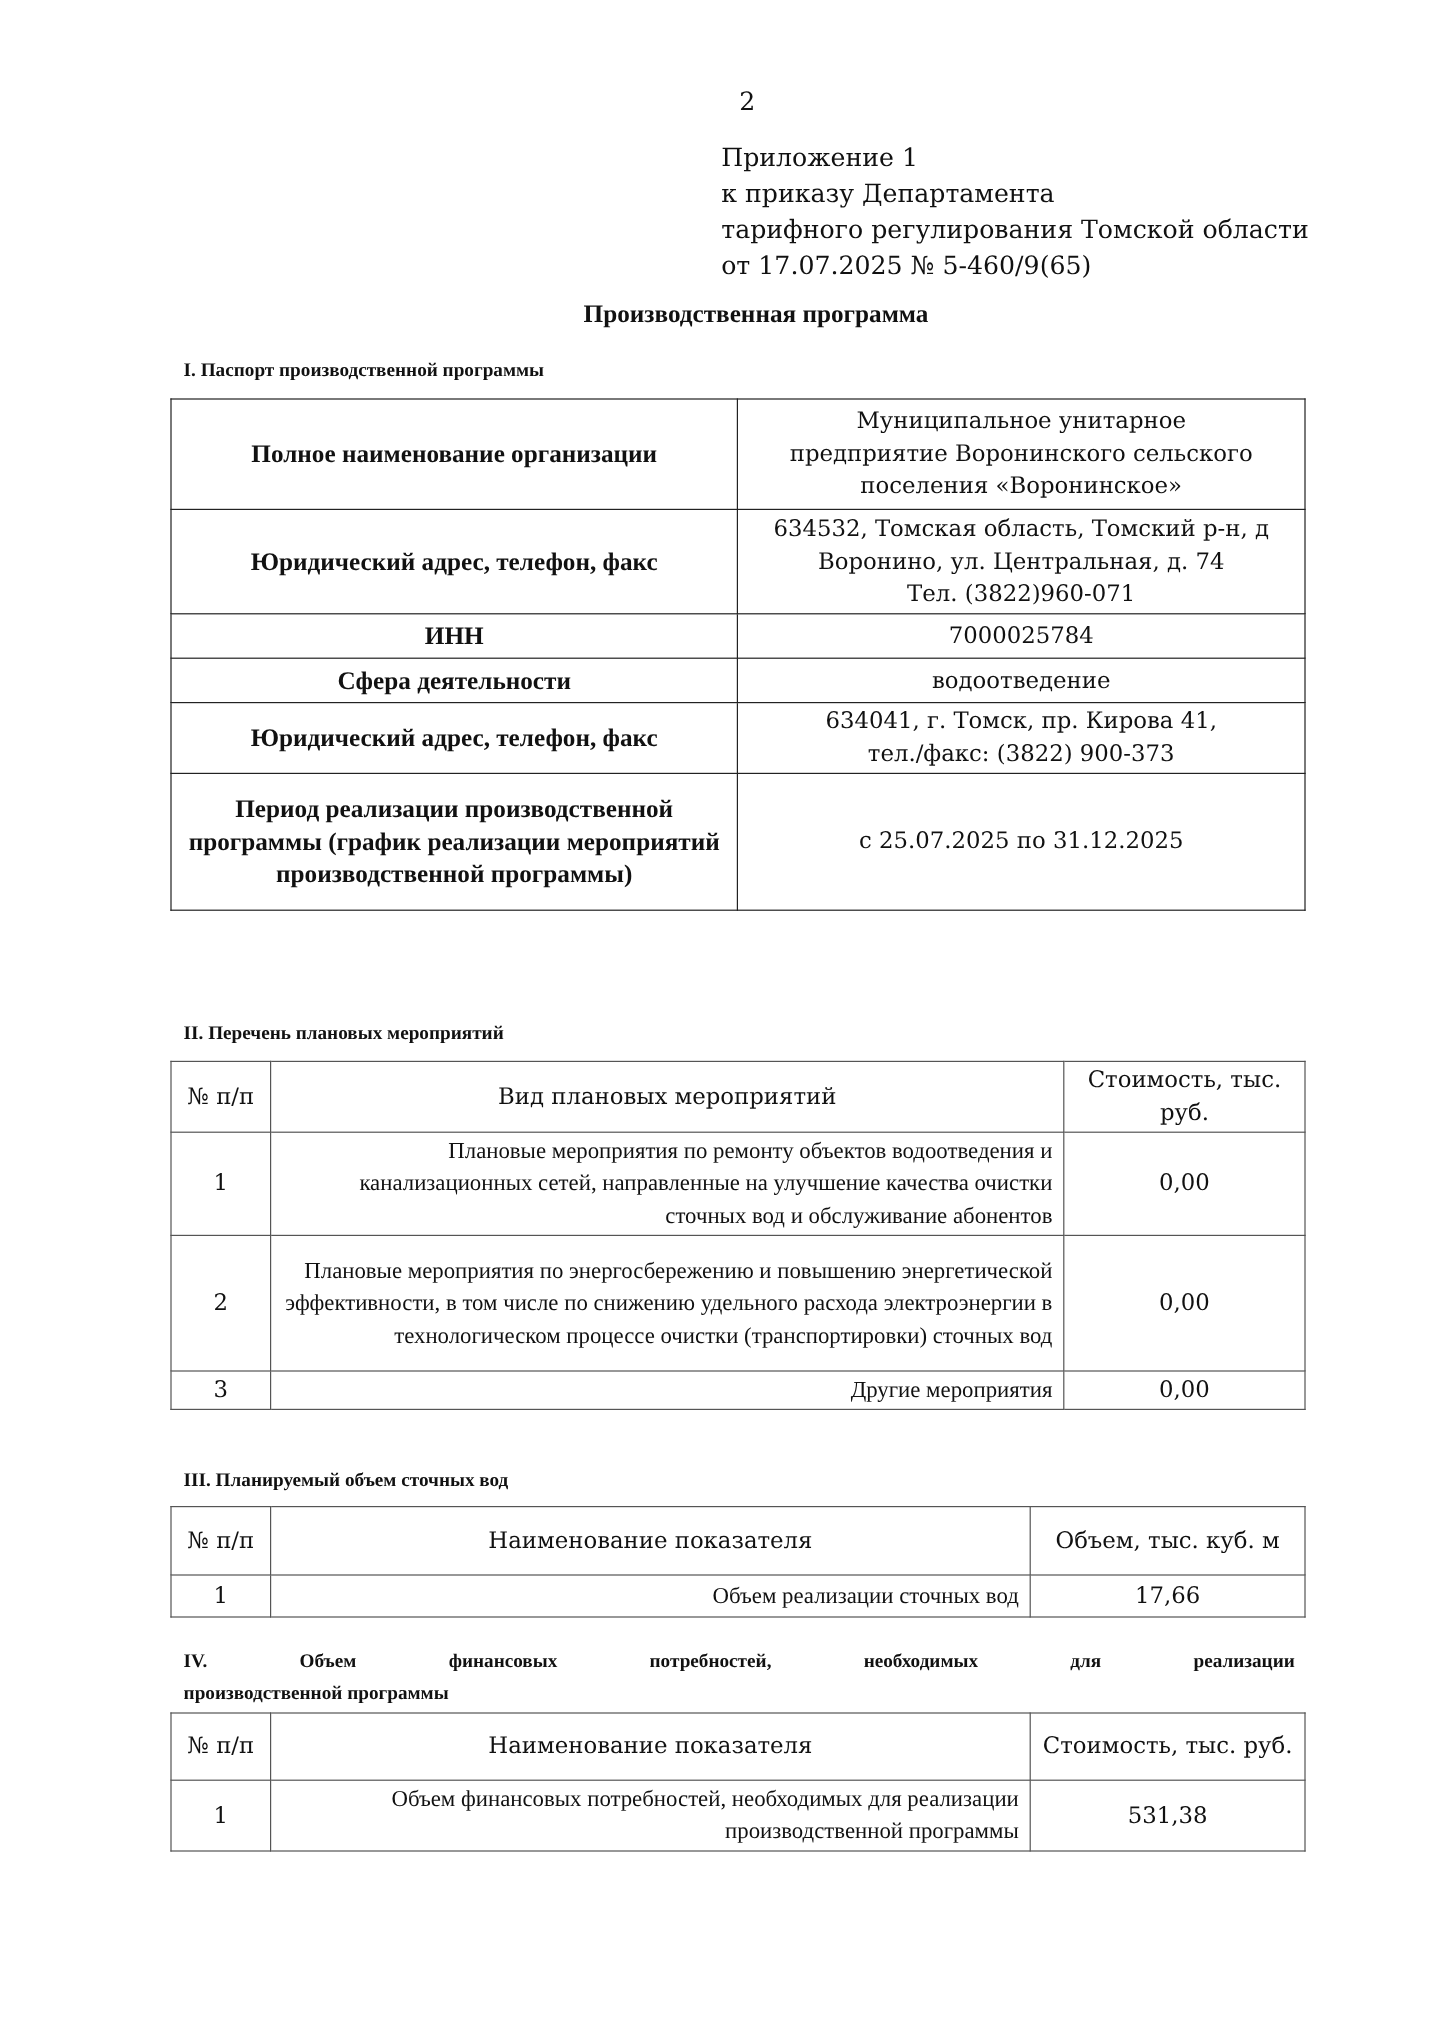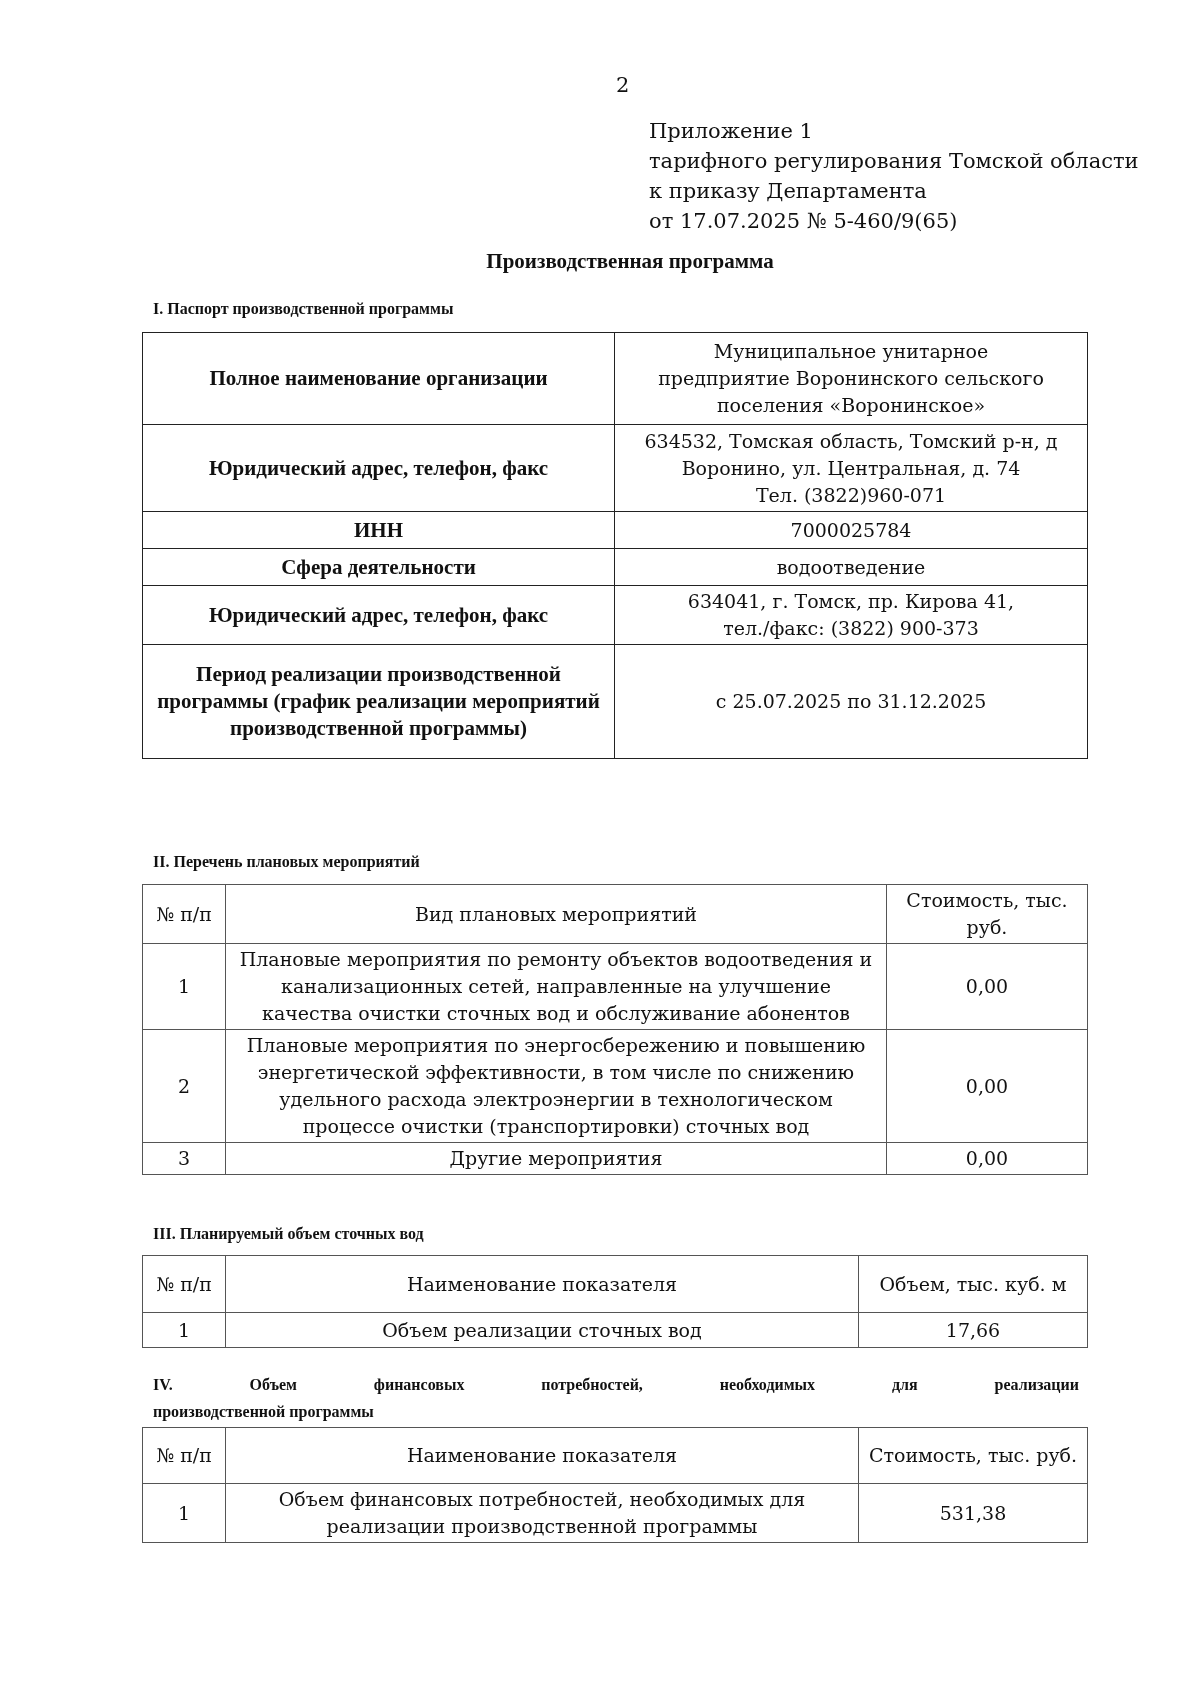--- a/index.html
+++ b/index.html
@@ -7,21 +7,21 @@
     width: 1200px; height: 1698px; position: relative; overflow: hidden;
     font-family: "DejaVu Serif", "Liberation Serif", serif;
     color: #111111;
   }
   .page-num {
     position: absolute; left: 616px; top: 73px; font-size: 21px;
   }
   .appendix {
     position: absolute; left: 601px; top: 116px; font-size: 21px; line-height: 30px;
   }
-  .appendix div { white-space: nowrap; margin-left: 48px; }
+  .appendix div { white-space: nowrap; }
   .doc-title {
     position: absolute; left: 0; width: 1260px; top: 249px; text-align: center;
     font-size: 21px; font-weight: bold;
     font-family: "Liberation Serif", "DejaVu Serif", serif;
   }
   .section-heading {
     position: absolute; left: 153px; font-size: 16px; font-weight: bold;
     font-family: "Liberation Serif", "DejaVu Serif", serif;
   }
   .section-heading.justify {
@@ -36,33 +36,33 @@
     border: 1.6px solid #222; padding: 2px 9px; vertical-align: middle;
     line-height: 27px;
     margin-top: 32px;
   }
   .passport td.lbl {
     font-weight: bold; font-family: "Liberation Serif", "DejaVu Serif", serif;
     font-size: 21px; width: 453px; text-align: center;
   }
   .passport td.val { text-align: center; font-size: 19px; }
   td.c { text-align: center; }
-  td.l { text-align: center; }
+  td.l { text-align: right; font-family: Liberation Serif, serif; }
   .thin td { border-color: #555; border-width: 1.2px; }
   .thin { border: 1.6px solid #222; }
 </style>
 </head>
 <body>
 
 <div class="page-num">2</div>
 
 <div class="appendix">
   <div>Приложение 1</div>
+  <div>к приказу Департамента</div>
   <div>тарифного регулирования Томской области</div>
-  <div>к приказу Департамента</div>
   <div>от 17.07.2025 № 5-460/9(65)</div>
 </div>
 
 <div class="doc-title">Производственная программа</div>
 
 <div class="section-heading" style="top:300px">I. Паспорт производственной программы</div>
 <table class="passport" style="top:332px">
   <tbody>
       <tr style="height:92px">
     <td class="lbl">Полное наименование организации</td>

